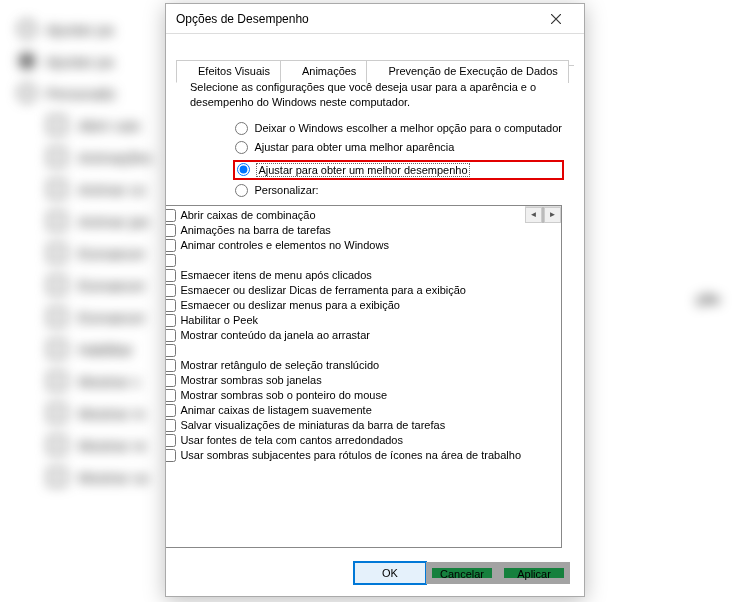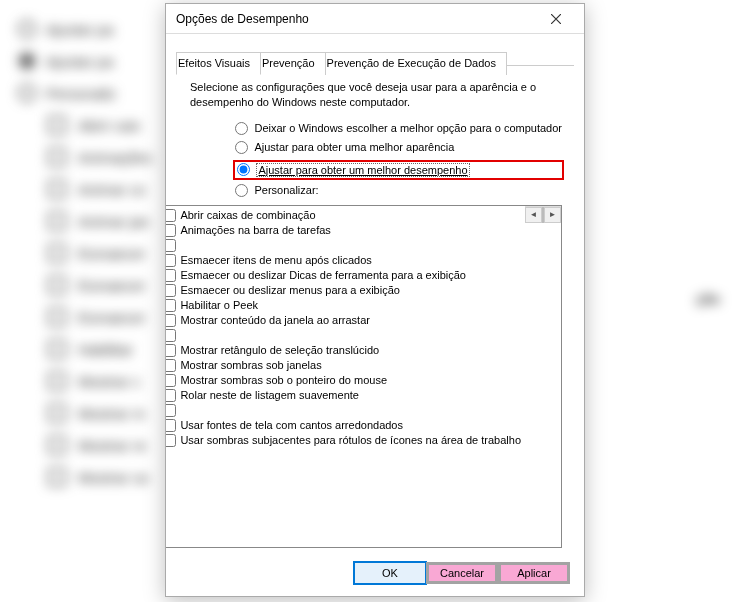--- a/index.html
+++ b/index.html
@@ -64,28 +64,28 @@
     }
     .titlebar .close svg { width: 10px; height: 10px; }
 
     .tabstrip {
       display: flex;
       margin: 8px 10px 0 10px;
       position: relative;
       border-bottom: 1px solid #ccc;
     }
     .tab {
-      padding: 4px 10px 5px 1px;
+      padding: 4px 10px 5px 21px;
       font-size: 11px;
       border: 1px solid #ccc;
       border-bottom: none;
       background: #fff;
       margin-right: -1px;
       position: relative;
-      top: 10px;
+      top: 18px;
       cursor: pointer;
     }
     .tab.active {
       background: #fff;
       border-bottom: 1px solid #fff;
       z-index: 2;
     }
 
     .content {
       flex: 1;
@@ -101,21 +101,21 @@
       margin: 2px 6px 6px 6px;
       font-size: 11px;
     }
     .radio-row.highlight {
       border: 2px solid #e20000;
       padding: 1px 2px;
       margin: 0 4px 4px 4px;
     }
     .radio-row input { margin-right: 6px; }
     .radio-row label { cursor: pointer; }
-    .radio-row.highlight label { border: 1px dotted #666; padding: 0 1px; text-decoration: underline; }
+    .radio-row.highlight label { border: 1px dotted #666; padding: 0 1px; }
 
     .listbox {
       flex: 1;
       border: 1px solid #888;
       margin: 2px 6px 0 6px;
       overflow: hidden;
       display: flex; flex-direction: row;
       min-height: 0;
     }
     .list-items {
@@ -149,22 +149,22 @@
     .hscroll .thumb { width: 92%; background: #ccc; border: 1px solid #bbb; }
 
     .buttons {
       display: flex; justify-content: flex-end;
       gap: 0;
       padding: 10px 14px 12px 14px;
     }
     .btn-std {
       min-width: 72px; height: 22px;
       font-size: 11px;
-      background: #f9a8d4;
-      border: 3px solid #a3a3a3;
+      background: #15803d;
+      border: 6px solid #a3a3a3;
       cursor: pointer;
     }
     .btn-std.default {
       border: 1px solid #0078d7;
       outline: 1px solid #0078d7;
       background: #e5f1fb;
     }
   </style>
 </head>
 <body>
@@ -238,21 +238,21 @@
     <span class="title">Opções de Desempenho</span>
     <div class="close">
       <svg viewBox="0 0 10 10">
           <path d="M0 0 L10 10 M10 0 L0 10" stroke="#333" stroke-width="1.2"></path>
         </svg>
     </div>
   </div>
 
   <div class="tabstrip" id="tabstrip">
       <div class="tab active">Efeitos Visuais</div>
-      <div class="tab">Prevenção</div>
+      <div class="tab">Animações</div>
       <div class="tab">Prevenção de Execução de Dados</div>
     </div>
 
   <div class="content">
     <div class="instr">Selecione as configurações que você deseja usar para a aparência e o desempenho do Windows neste computador.</div>
     <div id="radios">
         <div class="radio-row">
           <input type="radio" name="perf" style="">
           <label>Deixar o Windows escolher a melhor opção para o computador</label>
         </div>
@@ -274,20 +274,24 @@
           <div class="check-row">
             <input type="checkbox" style="">
             <span>Abrir caixas de combinação</span>
           </div>
           <div class="check-row">
             <input type="checkbox" style="">
             <span>Animações na barra de tarefas</span>
           </div>
           <div class="check-row">
             <input type="checkbox" style="">
+            <span>Animar controles e elementos no Windows</span>
+          </div>
+          <div class="check-row">
+            <input type="checkbox" style="">
           </div>
           <div class="check-row">
             <input type="checkbox" style="">
             <span>Esmaecer itens de menu após clicados</span>
           </div>
           <div class="check-row">
             <input type="checkbox" style="">
             <span>Esmaecer ou deslizar Dicas de ferramenta para a exibição</span>
           </div>
           <div class="check-row">
@@ -312,24 +316,25 @@
           <div class="check-row">
             <input type="checkbox" style="">
             <span>Mostrar sombras sob janelas</span>
           </div>
           <div class="check-row">
             <input type="checkbox" style="">
             <span>Mostrar sombras sob o ponteiro do mouse</span>
           </div>
           <div class="check-row">
             <input type="checkbox" style="">
-            <span>Rolar neste de listagem suavemente</span>
-          </div>
-          <div class="check-row">
-            <input type="checkbox" style="">
+            <span>Animar caixas de listagem suavemente</span>
+          </div>
+          <div class="check-row">
+            <input type="checkbox" style="">
+            <span>Salvar visualizações de miniaturas da barra de tarefas</span>
           </div>
           <div class="check-row">
             <input type="checkbox" style="">
             <span>Usar fontes de tela com cantos arredondados</span>
           </div>
           <div class="check-row">
             <input type="checkbox" style="">
             <span>Usar sombras subjacentes para rótulos de ícones na área de trabalho</span>
           </div>
         </div>

